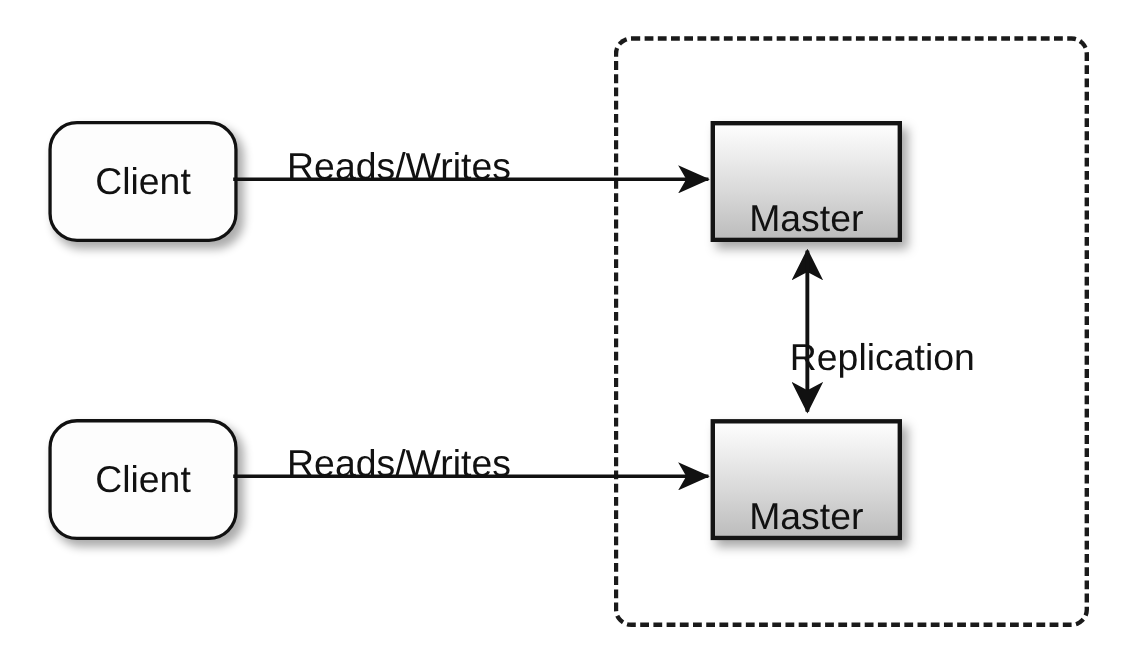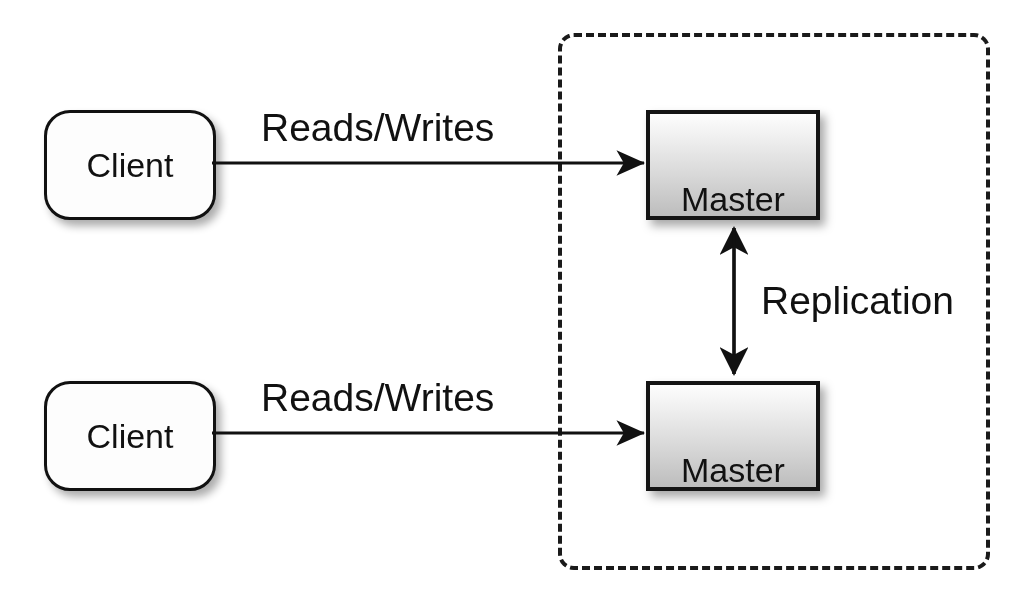--- a/index.html
+++ b/index.html
@@ -81,28 +81,29 @@
     overflow: visible;
     pointer-events: none;
   }
   #arrow-rw-top    { left: 212px; top: 140px;  width: 444px; height: 46px; }
   #arrow-rw-bottom { left: 212px; top: 410px;  width: 444px; height: 46px; }
   #arrow-replication { left: 706px; top: 218px; width: 58px; height: 166px; }
 
   
   .edge-label {
     position: absolute;
-    font-size: 39px;
+    font-size: 34px;
     color: #111111;
     white-space: nowrap;
     line-height: 1;
+    margin-top: 27px;
   }
   #label-rw-top    { left: 261px; top: 108px; }
   #label-rw-bottom { left: 261px; top: 378px; }
-  #label-replication { left: 761px; top: 281px; }
+  #label-replication { left: 718px; top: 281px; }
 </style>
 </head>
 <body>
 
 <div id="canvas">
 
   <div class="cluster-box"></div>
 
   <div class="client-node" id="client-top">
     <span class="node-label">Client</span>

